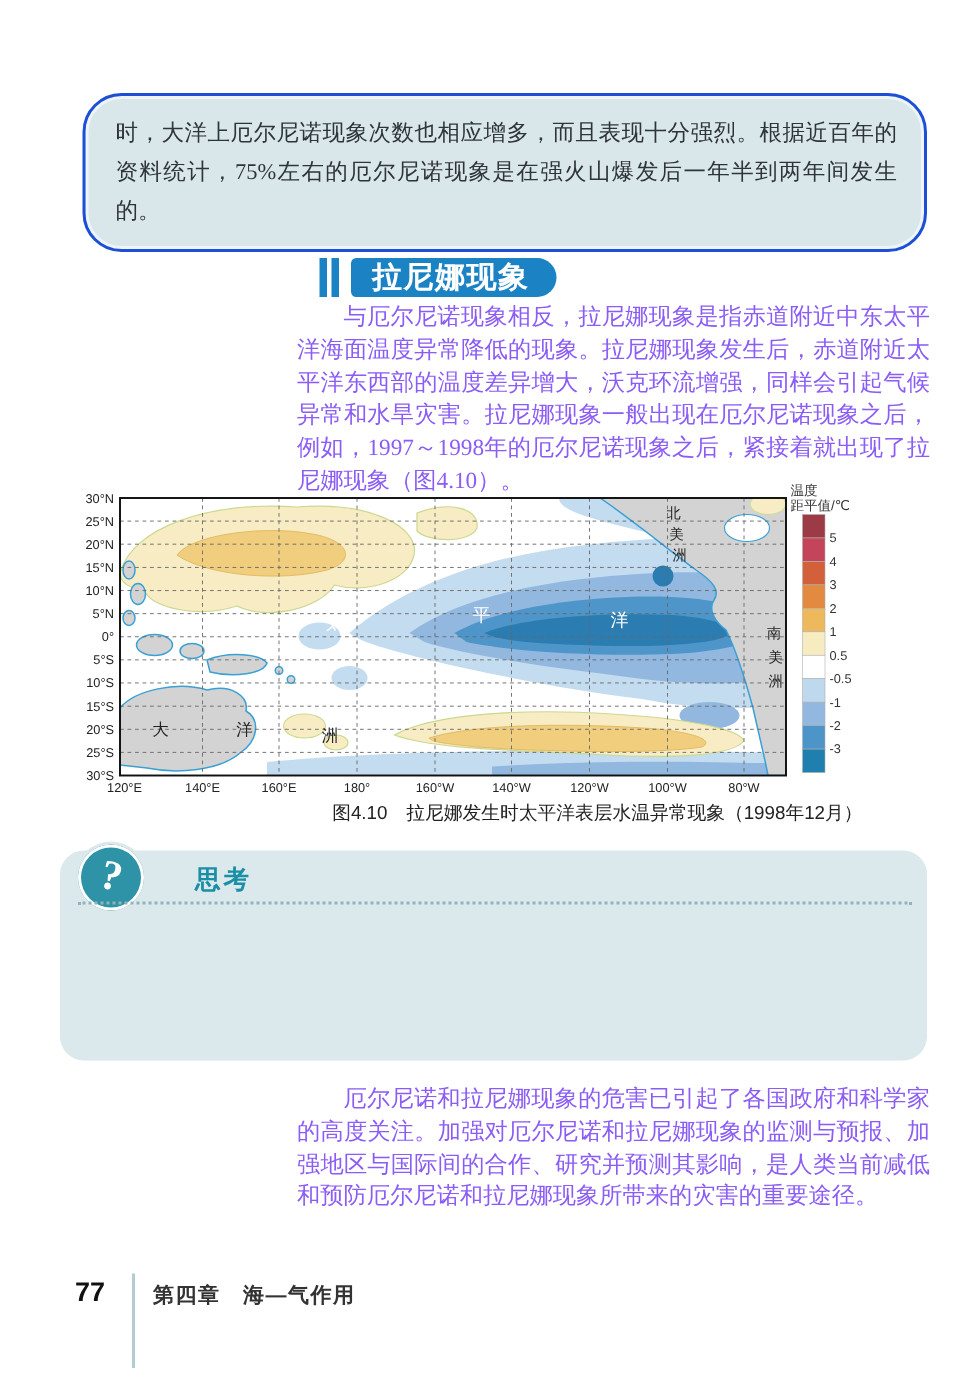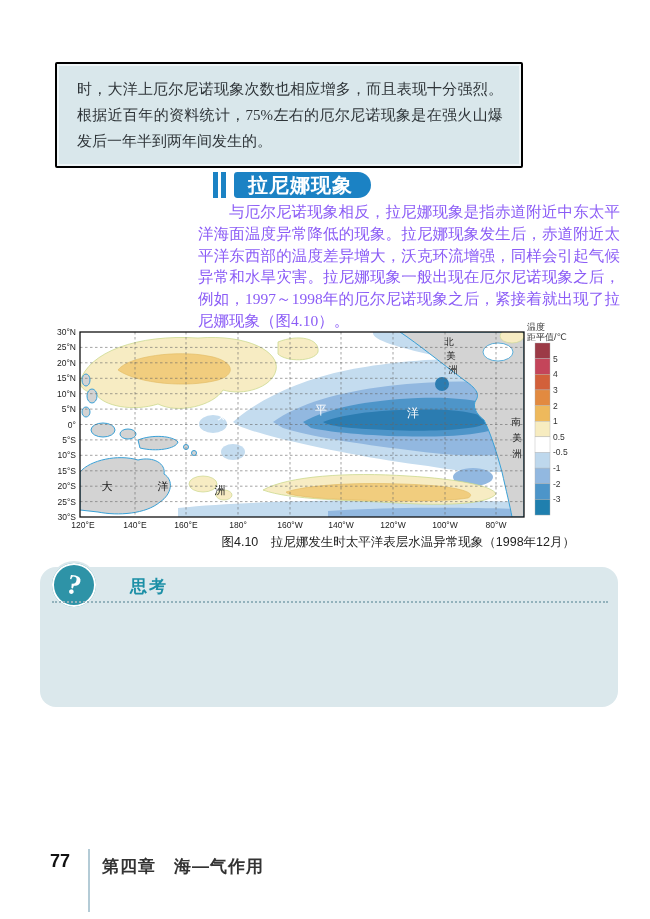--- a/index.html
+++ b/index.html
@@ -1,21 +1,21 @@
 <!DOCTYPE html>
 <html><head>
 <meta charset="utf-8">
 <style>
   html,body{margin:0;padding:0;background:#ffffff;}
   #page{position:relative;width:650px;height:919px;background:#ffffff;overflow:hidden;
         font-family:"Liberation Serif","DejaVu Serif",serif;color:#2a2a2a;}
 
   
-  .note-box{position:absolute;left:55px;top:62px;width:468px;height:106px;box-sizing:border-box;
-            background:#d9e7eb;border:2px solid #000000;border-radius:2px;
+  .note-box{position:absolute;left:55px;top:62px;width:563px;height:106px;box-sizing:border-box;
+            background:#d9e7eb;border:2px solid #1d4ed8;border-radius:26px;
             box-shadow:inset 0 0 0 2px #eef5f7;padding:12px 18px 0 20px;}
   .note-box p{margin:0;font-size:15px;line-height:26px;color:#2e3razor4;color:#2e3438;text-align:justify;}
   .note-box p.indent{text-indent:2em;}
 
   
   .sec-header{position:absolute;left:213px;top:172px;height:26px;display:flex;align-items:center;}
   .sec-bar{width:5px;height:26px;background:#1b82c4;margin-right:3px;}
   .sec-banner{margin-left:5px;background:#1b82c4;color:#ffffff;
               font-family:"Liberation Sans","DejaVu Sans",sans-serif;font-weight:bold;
               font-size:20px;line-height:26px;padding:0 18px 0 14px;
@@ -44,21 +44,21 @@
                font-family:Liberation Sans, sans-serif;letter-spacing:2px;}
   .think-dots{position:absolute;left:12px;right:10px;top:34px;border-bottom:2px dotted #93b2bc;}
   .think-body{position:absolute;left:24px;right:16px;top:40px;}
   .think-body p{margin:0;font-size:15px;line-height:26px;text-indent:2em;text-align:justify;color:#2e3438;}
 
   
   .footer-page{position:absolute;left:50px;top:851px;font-family:"Liberation Sans","DejaVu Sans",sans-serif;
                font-weight:bold;font-size:18px;color:#111;}
   .footer-rule{position:absolute;left:88px;top:849px;width:2px;height:63px;background:#b4cbd6;}
   .footer-text{position:absolute;left:102px;top:855px;font-family:"Liberation Sans","DejaVu Sans",sans-serif;
-               font-size:17px;color:#333;font-weight:bold;letter-spacing:1px;}
+               font-size:14px;color:#333;font-weight:bold;letter-spacing:1px;}
 
   svg text{font-family:"Liberation Sans","DejaVu Sans",sans-serif;}
 </style>
 </head>
 <body>
 
 <div id="page">
 
   <div class="note-box">
     <p>时，大洋上厄尔尼诺现象次数也相应增多，而且表现十分强烈。根据近百年的资料统计，75%左右的厄尔尼诺现象是在强火山爆发后一年半到两年间发生的。</p>
@@ -230,18 +230,19 @@
   <div class="fig-caption">图4.10　拉尼娜发生时太平洋表层水温异常现象（1998年12月）</div>
 
   <div class="think-box">
     <div class="think-icon">
       <span>?</span>
     </div>
     <div class="think-title">思考</div>
     <div class="think-dots"></div>
   </div>
 
+  <p id="paragraph2" class="body-par">厄尔尼诺和拉尼娜现象的危害已引起了各国政府和科学家的高度关注。加强对厄尔尼诺和拉尼娜现象的监测与预报、加强地区与国际间的合作、研究并预测其影响，是人类当前减低和预防厄尔尼诺和拉尼娜现象所带来的灾害的重要途径。</p>
 
   <div class="footer-page">77</div>
   <div class="footer-rule"></div>
   <div class="footer-text">第四章　海—气作用</div>
 
 </div>
 
 </body></html>

